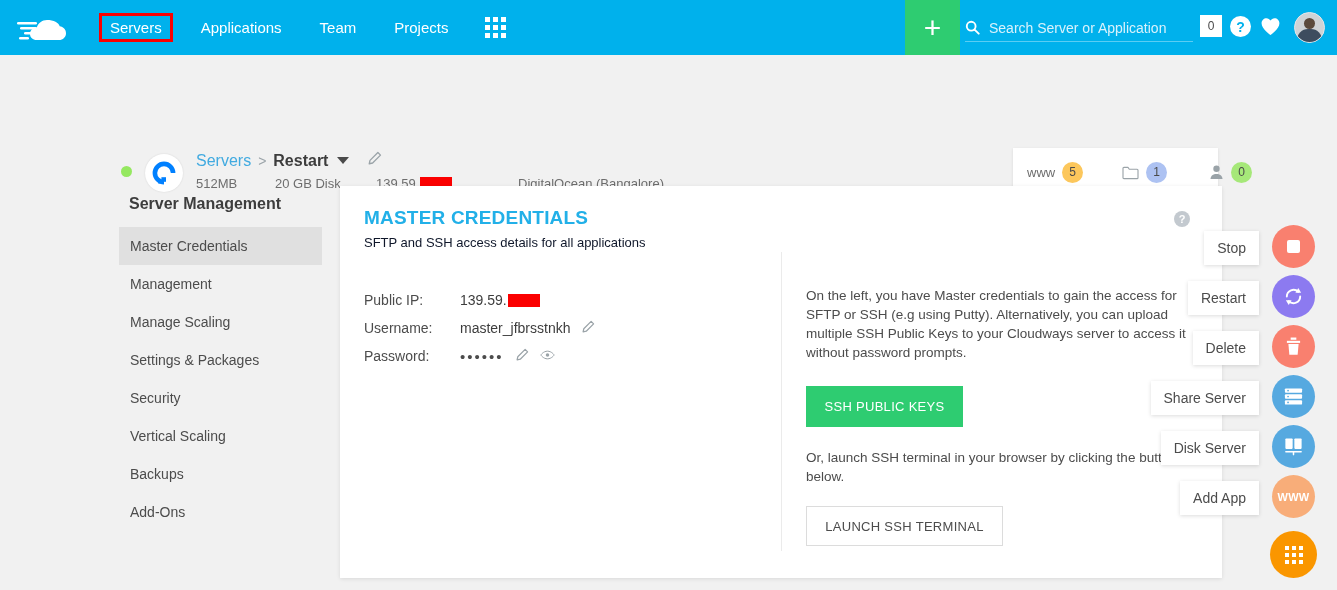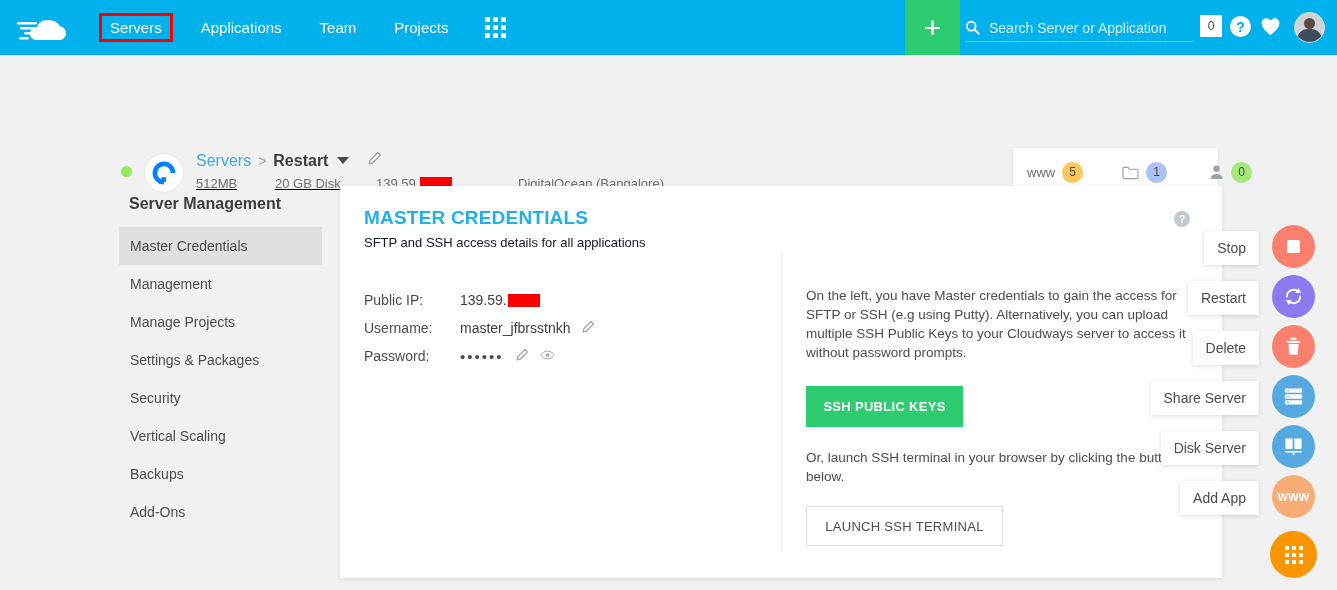--- a/index.html
+++ b/index.html
@@ -108,21 +108,21 @@
   .bc-servers { color: #41aae0; font-size: 16px; cursor: pointer; }
   .bc-sep { color: #9aa3a8; font-size: 14px; margin: 0 7px; }
   .bc-name { color: #3d3d3d; font-size: 16px; font-weight: bold; }
   .caret-dn {
     margin-left: 9px; width: 0; height: 0;
     border-left: 6px solid transparent; border-right: 6px solid transparent;
     border-top: 7px solid #4a4a4a; cursor: pointer;
   }
   .pencil-hdr { margin-left: 18px; cursor: pointer; }
 
-  .meta-row { position: absolute; left: 196px; top: 121px; display: flex; align-items: flex-start; text-decoration: underline; }
+  .meta-row { position: absolute; left: 196px; top: 121px; display: flex; align-items: flex-start; }
   .meta-item { color: #6d6d6d; font-size: 13px; }
   .m1 { width: 79px; }
   .m2 { width: 101px; }
   .m3 { width: 142px; display: flex; align-items: center; }
   .redact { display: inline-block; width: 32px; height: 13px; background: #fb0000; margin-left: 1px; }
 
   .chips {
     position: absolute; left: 1013px; top: 93px;
     width: 205px; height: 48px; background: #fff;
     box-shadow: 0 1px 3px rgba(0,0,0,0.10);
@@ -173,21 +173,21 @@
   .cred-key { width: 96px; color: #4c4c4c; font-size: 14px; }
   .cred-val { color: #3d3d3d; font-size: 14px; display: flex; align-items: center; }
   .dots { letter-spacing: 2px; font-size: 15px; color: #4c4c4c; }
   .mini-ic { margin-left: 11px; cursor: pointer; }
 
   .info-col { position: absolute; left: 466px; top: 100px; width: 380px; }
   .info-p { color: #4c4c4c; font-size: 13.5px; line-height: 19px; }
   .btn-green {
     margin-top: 24px; width: 157px; height: 41px;
     background: #2ecc71; color: #fff; border: none;
-    font-size: 13px; font-weight: bold; letter-spacing: 0.3px;
+    font-size: 13px; font-weight: normal; letter-spacing: 0.3px;
     cursor: pointer; font-family: "Liberation Sans", sans-serif;
   }
   .info-p2 { margin-top: 21px; color: #4c4c4c; font-size: 13.5px; line-height: 19px; }
   .btn-white {
     margin-top: 20px; width: 197px; height: 40px;
     background: #fff; color: #4c4c4c;
     border: 1px solid #dcdcdc; font-size: 13px; letter-spacing: 0.3px;
     cursor: pointer; font-family: "Liberation Sans", sans-serif;
   }
 
@@ -323,21 +323,21 @@
       </svg>
       <span class="chip-num green">0</span>
     </div>
   </div>
 </div>
 
 <div class="sidebar">
   <div class="sidebar-title">Server Management</div>
   <div class="side-item active">Master Credentials</div>
   <div class="side-item">Management</div>
-  <div class="side-item">Manage Projects</div>
+  <div class="side-item">Manage Scaling</div>
   <div class="side-item">Settings &amp; Packages</div>
   <div class="side-item">Security</div>
   <div class="side-item">Vertical Scaling</div>
   <div class="side-item">Backups</div>
   <div class="side-item">Add-Ons</div>
 </div>
 
 <div class="card">
   <div class="card-title">MASTER CREDENTIALS</div>
   <div class="card-sub">SFTP and SSH access details for all applications</div>

